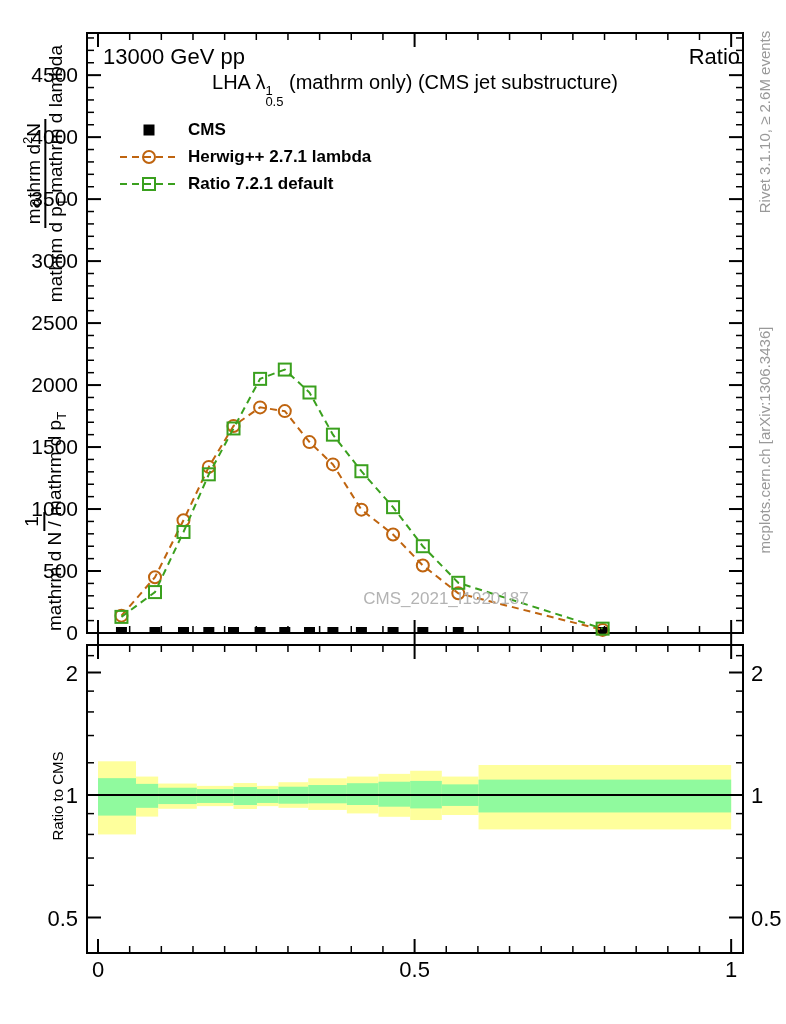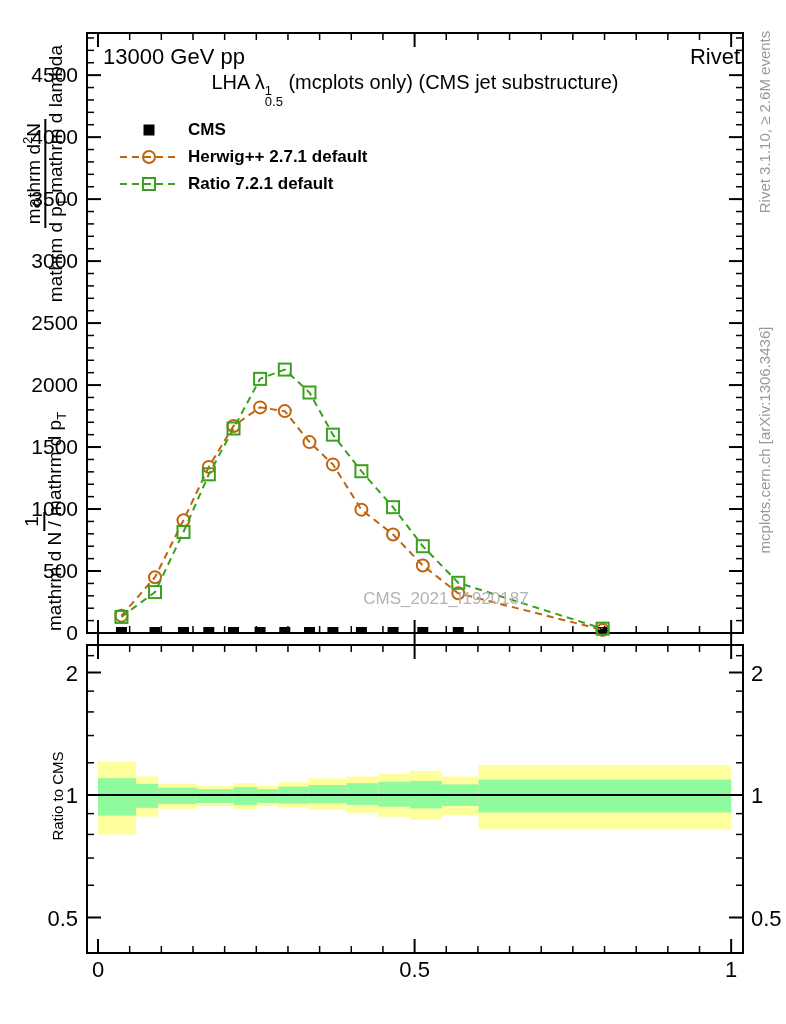--- a/index.html
+++ b/index.html
@@ -325,31 +325,31 @@
       <rect x="452.2753595212817" y="576.7933884297521" width="12" height="12" fill="none" stroke="#3aa01e" stroke-width="2"></rect>
       <rect x="596.6320818453817" y="622.6611570247934" width="12" height="12" fill="none" stroke="#3aa01e" stroke-width="2"></rect>
       <rect x="143.5" y="124.5" width="11" height="11" fill="#000000"></rect>
       <line x1="120" x2="178" y1="157" y2="157" stroke="#bf640f" stroke-width="2" stroke-dasharray="7 5"></line>
       <circle cx="149" cy="157" r="6" fill="none" stroke="#bf640f" stroke-width="2"></circle>
       <line x1="120" x2="178" y1="184" y2="184" stroke="#3aa01e" stroke-width="2" stroke-dasharray="7 5"></line>
       <rect x="143" y="178" width="12" height="12" fill="none" stroke="#3aa01e" stroke-width="2"></rect>
     </svg>
 
   <div class="abs hdr" style="left:103px;">13000 GeV pp</div>
-  <div class="abs hdr" style="right:46px;text-align:right;">Rivet</div>
+  <div class="abs hdr" style="right:46px;text-align:right;">Ratio</div>
 
   <div class="abs ptitle">
     <span>LHA </span><span>λ</span><span class="stack">
         <span>1</span>
         <span>0.5</span>
-      </span><span> (mcplots only) (CMS jet substructure)</span>
+      </span><span> (mathrm only) (CMS jet substructure)</span>
   </div>
 
   <div class="abs legend-label" style="left:188px;top:119px;">CMS</div>
-  <div class="abs legend-label" style="left:188px;top:146px;">Herwig++ 2.7.1 default</div>
+  <div class="abs legend-label" style="left:188px;top:146px;">Herwig++ 2.7.1 lambda</div>
   <div class="abs legend-label" style="left:188px;top:173px;">Ratio 7.2.1 default</div>
 
   <div class="abs watermark">CMS_2021_I1920187</div>
 
   <div class="abs rot sidenote" style="left:764px;top:122px;">Rivet 3.1.10, ≥ 2.6M events</div>
   <div class="abs rot sidenote" style="left:764px;top:440px;">mcplots.cern.ch [arXiv:1306.3436]</div>
 
   <div class="abs rot ylabel-wrap" style="left:46px;top:338px;width:590px;">
     <span class="frac">
       <span class="num">1</span>

